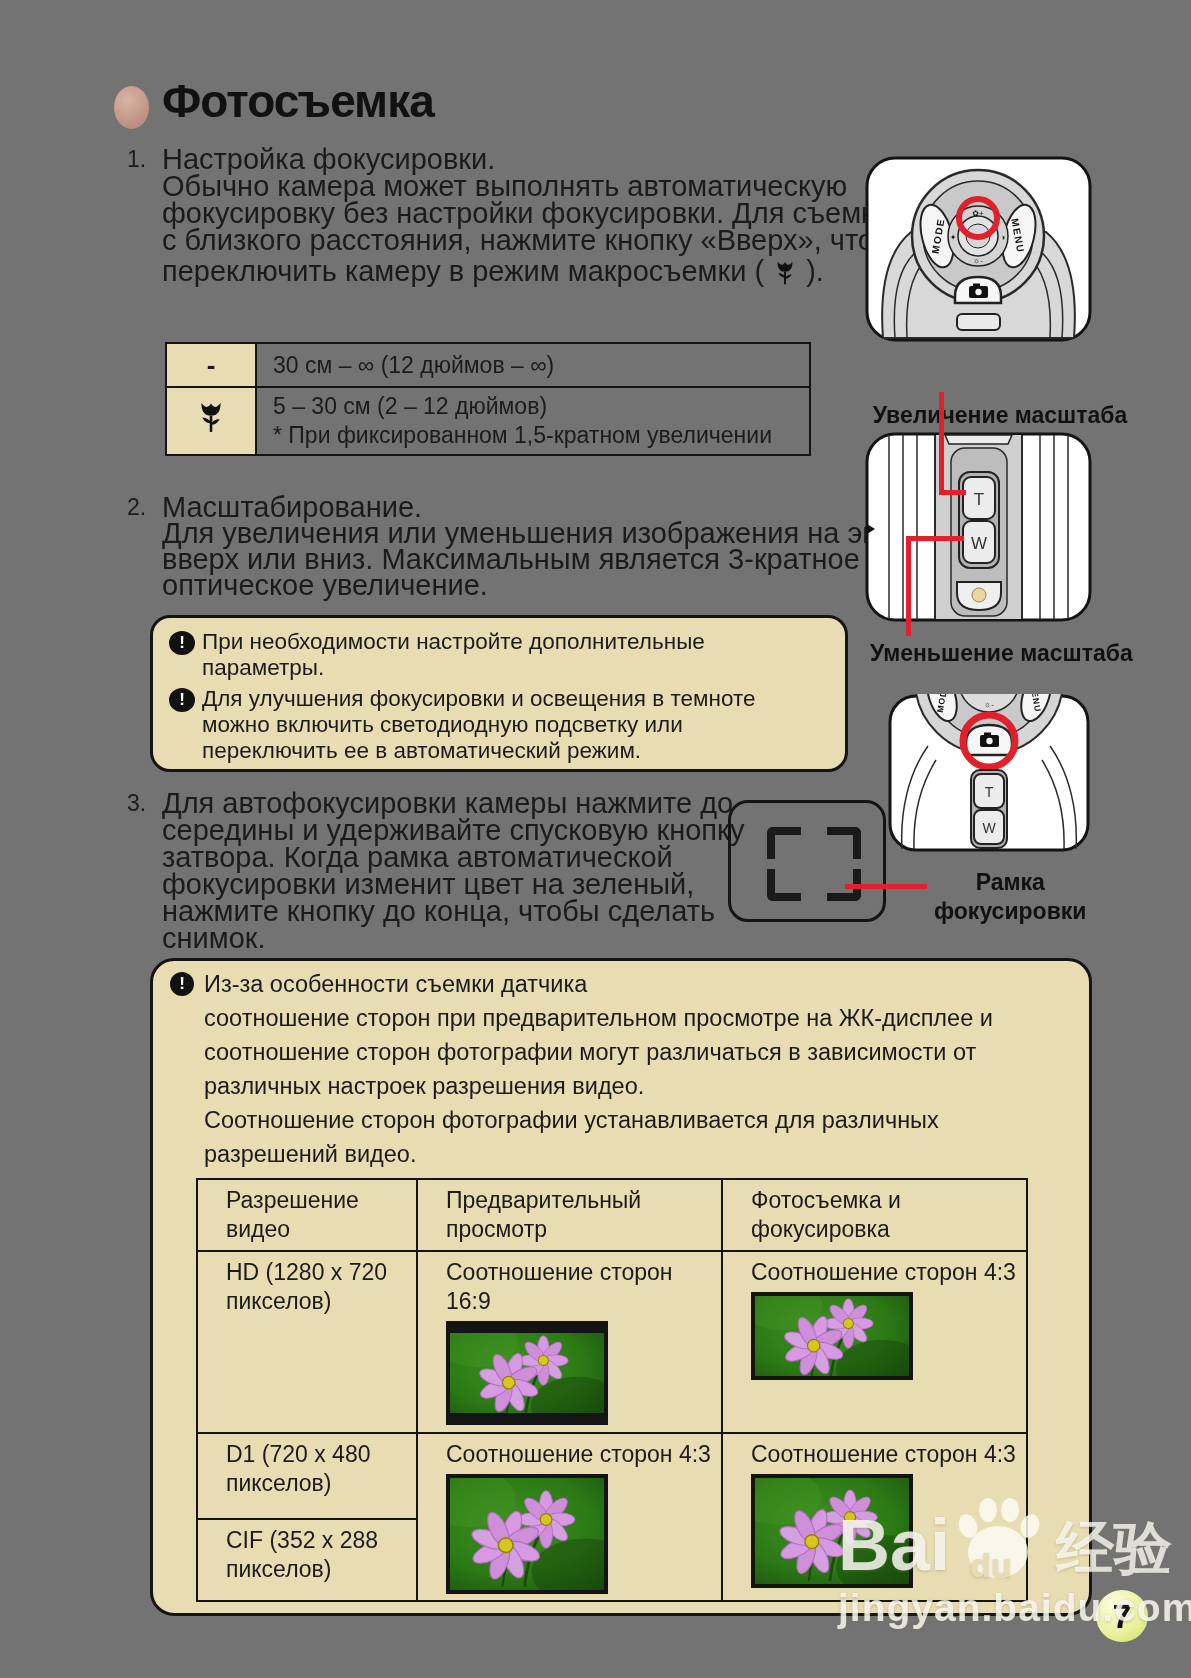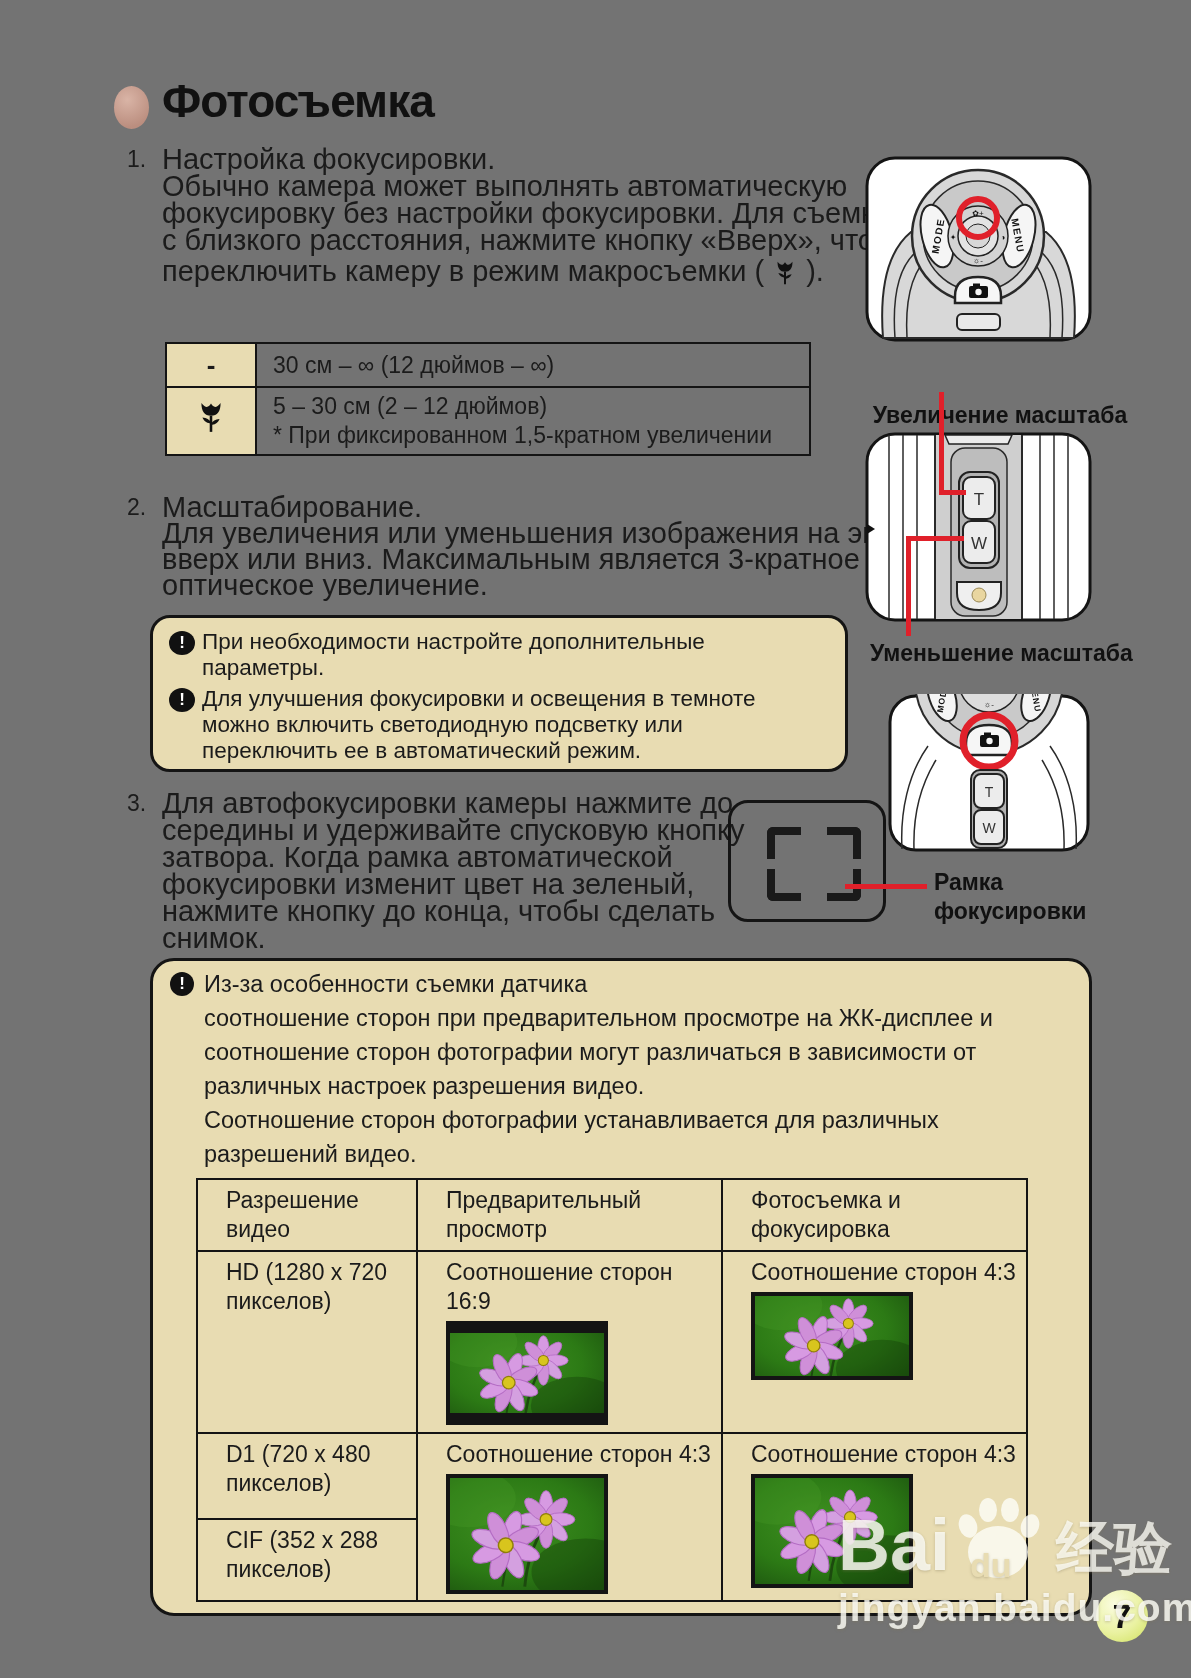--- a/index.html
+++ b/index.html
@@ -37,21 +37,21 @@
   .fframe{left:728px;top:800px;width:152px;height:116px;border:3px solid #141414;border-radius:20px;}
   .bk{position:absolute;width:26px;height:24px;border:0 solid #1a1a1a;}
   .bk-tl{left:36px;top:24px;border-left-width:8px;border-top-width:8px;border-top-left-radius:6px;}
   .bk-tr{left:96px;top:24px;border-right-width:8px;border-top-width:8px;border-top-right-radius:6px;}
   .bk-bl{left:36px;top:66px;border-left-width:8px;border-bottom-width:8px;border-bottom-left-radius:6px;}
   .bk-br{left:96px;top:66px;border-right-width:8px;border-bottom-width:8px;border-bottom-right-radius:6px;}
 
   
   .red{background:#e0202a;z-index:5;}
 
-  .callout{font-size:23px;font-weight:bold;color:#111;}
+  .callout{font-size:23px;font-weight:bold;color:#111;text-align:center;}
 
   
   .nb2{left:150px;top:958px;width:942px;height:658px;border-radius:24px;border-width:3.5px;}
   .nb2-excl{left:170px;top:970px;}
   .nb2-txt{left:204px;top:967px;font-size:23.5px;line-height:34px;}
 
   
   .rtable{left:196px;top:1178px;border-collapse:collapse;table-layout:fixed;}
   .rtable td{border:2.5px solid #141414;vertical-align:top;padding:6px 10px 6px 28px;
              font-size:23px;line-height:29px;}

